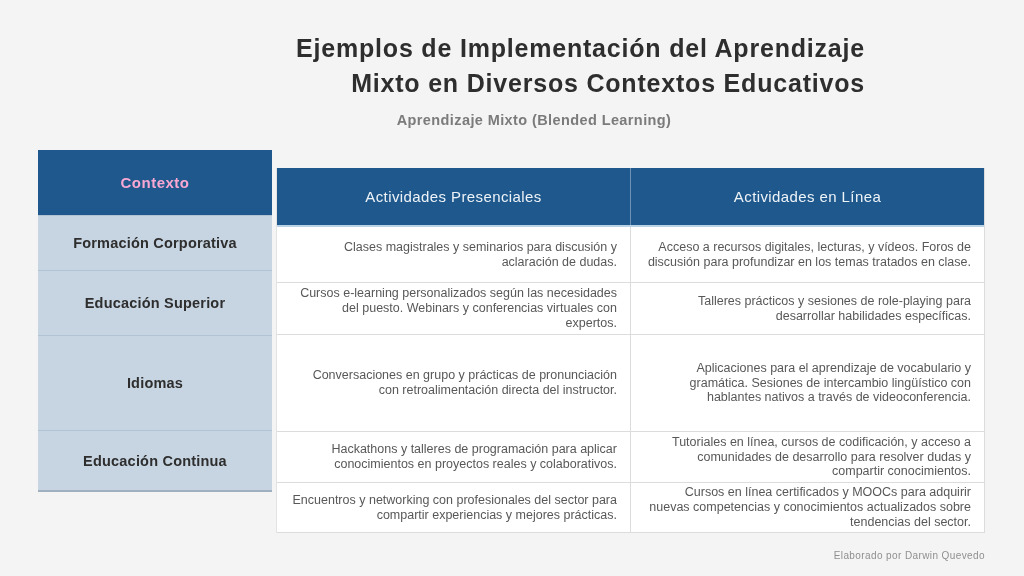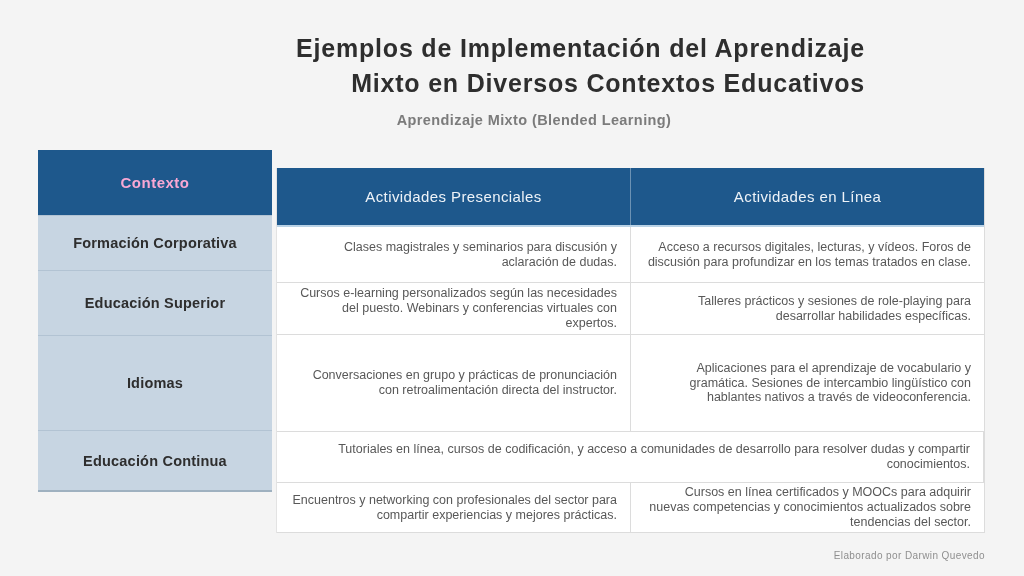--- a/index.html
+++ b/index.html
@@ -77,20 +77,21 @@
       <div class="cell">Cursos e-learning personalizados según las necesidades del puesto. Webinars y conferencias virtuales con expertos.</div>
       <div class="cell">Talleres prácticos y sesiones de role-playing para desarrollar habilidades específicas.</div>
     </div>
 
     <div class="row rh3">
       <div class="cell">Conversaciones en grupo y prácticas de pronunciación con retroalimentación directa del instructor.</div>
       <div class="cell">Aplicaciones para el aprendizaje de vocabulario y gramática. Sesiones de intercambio lingüístico con hablantes nativos a través de videoconferencia.</div>
     </div>
 
     <div class="row rh4">
+      <div class="cell">Hackathons y talleres de programación para aplicar conocimientos en proyectos reales y colaborativos.</div>
       <div class="cell">Tutoriales en línea, cursos de codificación, y acceso a comunidades de desarrollo para resolver dudas y compartir conocimientos.</div>
     </div>
 
     <div class="row rh5">
       <div class="cell">Encuentros y networking con profesionales del sector para compartir experiencias y mejores prácticas.</div>
       <div class="cell">Cursos en línea certificados y MOOCs para adquirir nuevas competencias y conocimientos actualizados sobre tendencias del sector.</div>
     </div>
   </div>
 
   <div class="footer">Elaborado por Darwin Quevedo</div>

